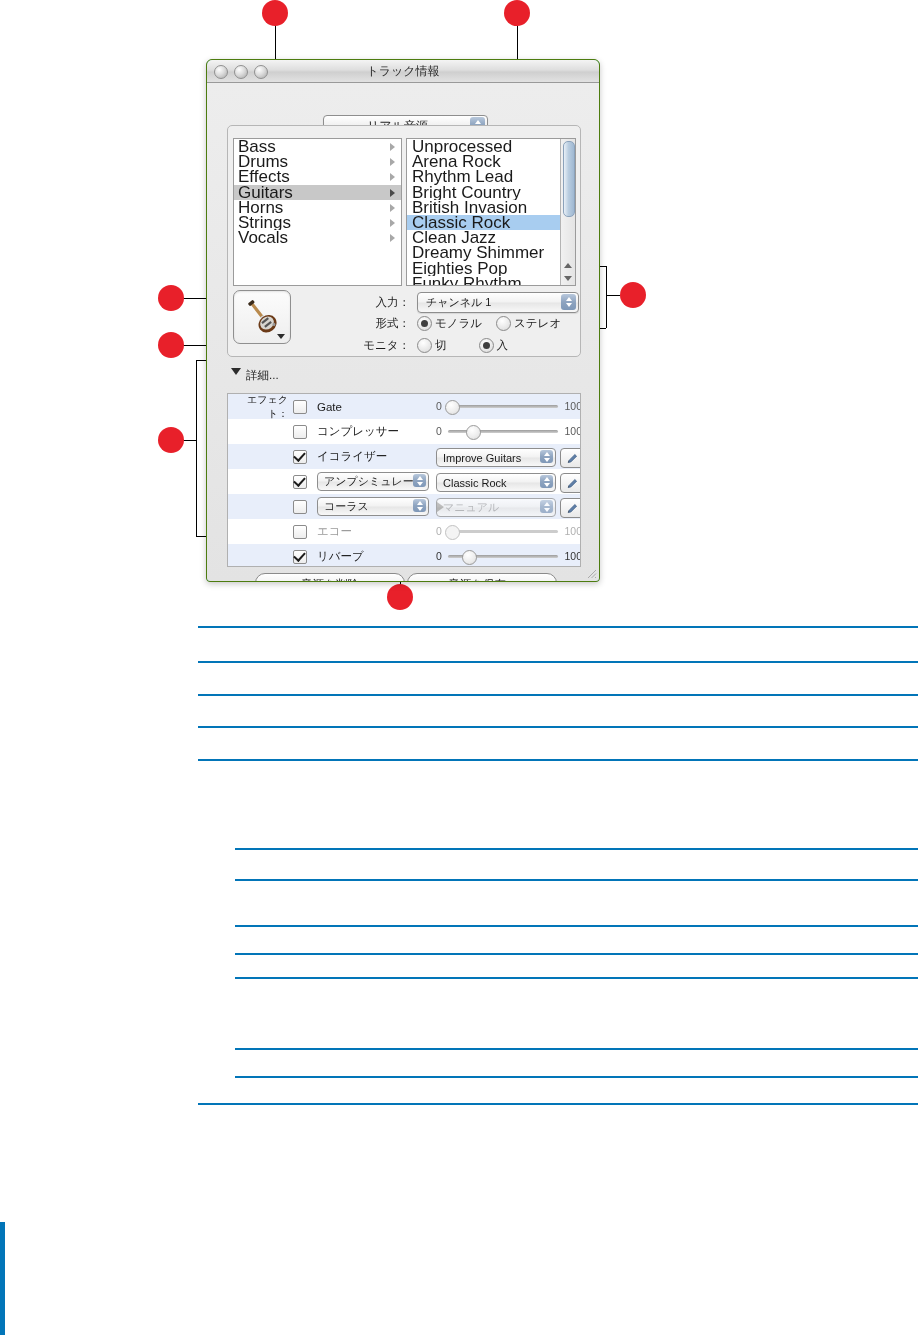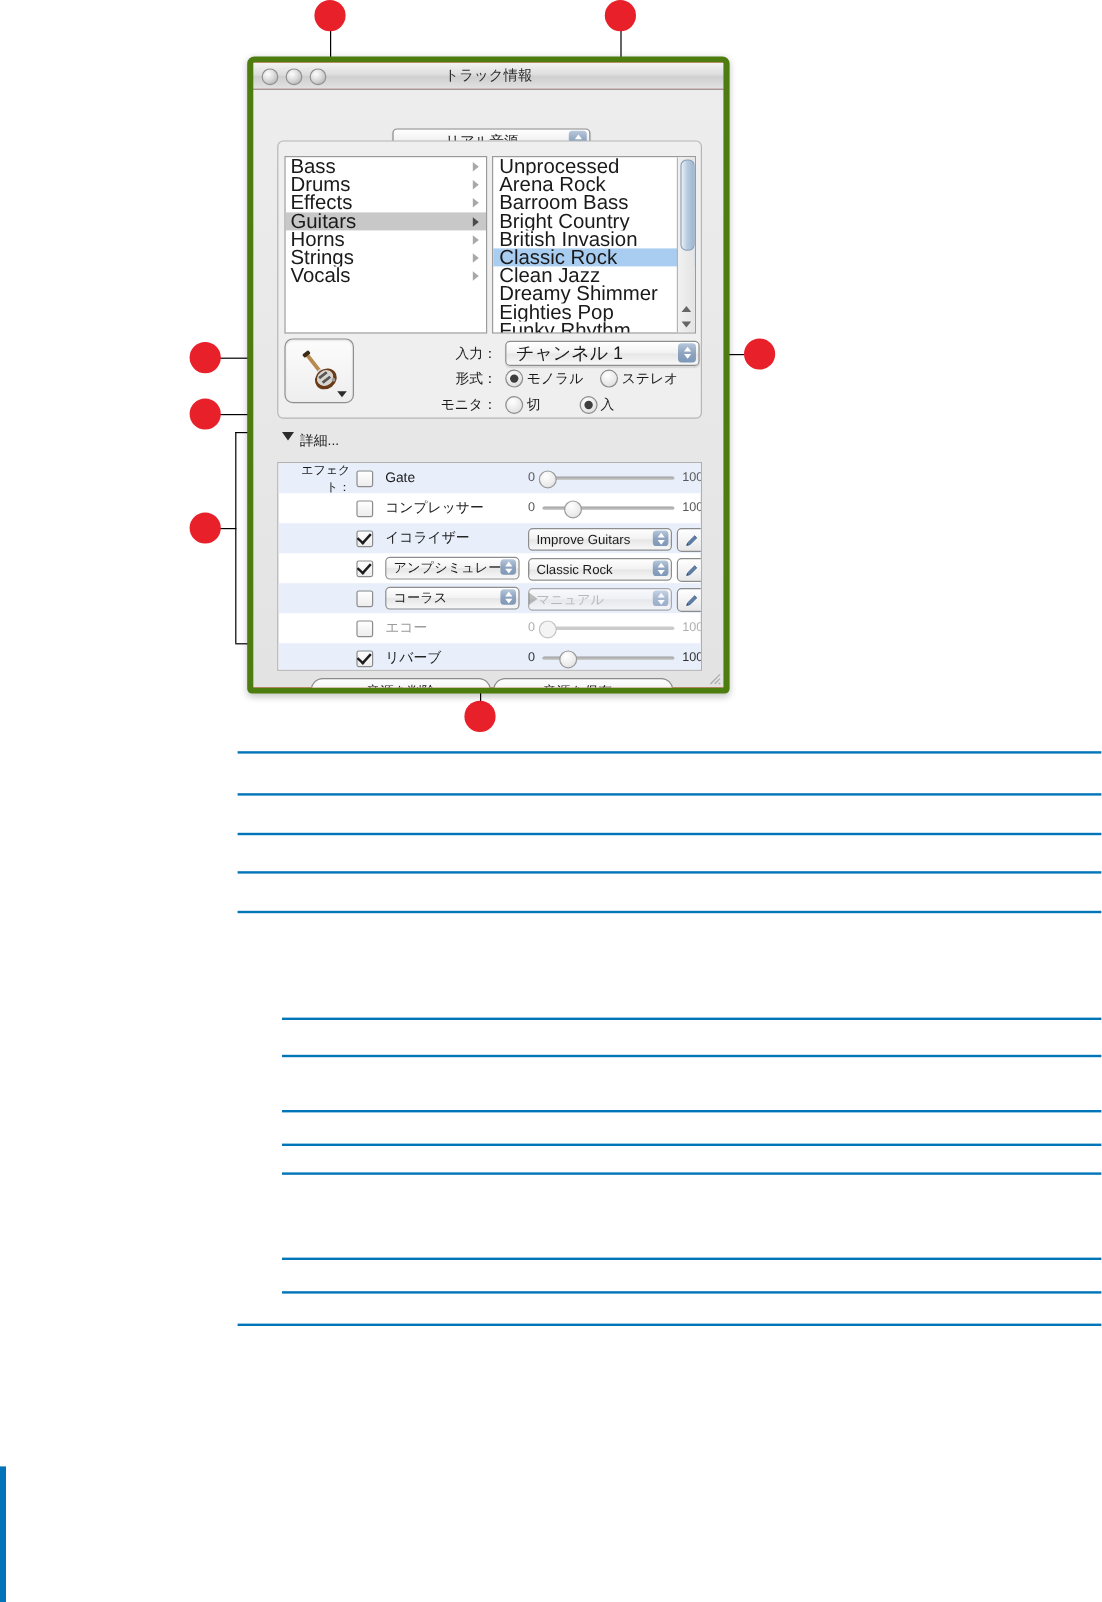--- a/index.html
+++ b/index.html
@@ -27,26 +27,26 @@
     position: absolute;
     background: #000000;
   }
   .leader.h { height: 1px; }
   .leader.v { width: 1px; }
 
   
   .window {
     position: absolute;
     left: 206px;
-    top: 47px;
+    top: 59px;
     width: 392px;
     height: 521px;
-    border: 5px solid #4d7c0f;
+    border: 1px solid #4d7c0f;
     border-radius: 6px 6px 4px 4px;
-    background: #ef4444;
+    background: #15803d;
     box-shadow: 0 2px 6px rgba(0,0,0,0.22);
     overflow: hidden;
   }
   .titlebar {
     height: 22px;
     background: linear-gradient(to bottom, #f4f4f4 0%, #dedede 45%, #cfcfcf 55%, #e2e2e2 100%);
     border-bottom: 1px solid #9a9a9a;
     position: relative;
   }
   .title-text {
@@ -230,21 +230,21 @@
     width: 160px;
     height: 19px;
     border: 1px solid #8e8e8e;
     border-radius: 4px;
     background: linear-gradient(to bottom, #ffffff 0%, #f2f2f2 48%, #e6e6e6 52%, #f8f8f8 100%);
     position: relative;
     display: flex;
     align-items: center;
     box-shadow: 0 1px 1px rgba(0,0,0,0.1);
   }
-  .input-popup .val { padding-left: 8px; font-size: 15px; }
+  .input-popup .val { padding-left: 8px; font-size: 11px; }
 
   .radio {
     width: 13px; height: 13px;
     border-radius: 50%;
     border: 1px solid #8b8b8b;
     background: radial-gradient(circle at 40% 30%, #ffffff, #e4e4e4 70%, #d0d0d0);
     position: relative;
     display: inline-block;
     vertical-align: middle;
     margin-right: 3px;
@@ -528,21 +528,21 @@
         </div>
         <div class="list-row">
           <span>Vocals</span>
           <span class="tri"></span>
         </div>
       </div>
 
       <div class="list-box list-right">
         <div class="list-row">Unprocessed</div>
         <div class="list-row">Arena Rock</div>
-        <div class="list-row">Barroom Bass</div>
+        <div class="list-row">Rhythm Lead</div>
         <div class="list-row">Bright Country</div>
         <div class="list-row">British Invasion</div>
         <div class="list-row selected-blue">Classic Rock</div>
         <div class="list-row">Clean Jazz</div>
         <div class="list-row">Dreamy Shimmer</div>
         <div class="list-row">Eighties Pop</div>
         <div class="list-row">Funky Rhythm</div>
 
         <div class="vscroll">
           <div class="vthumb"></div>

